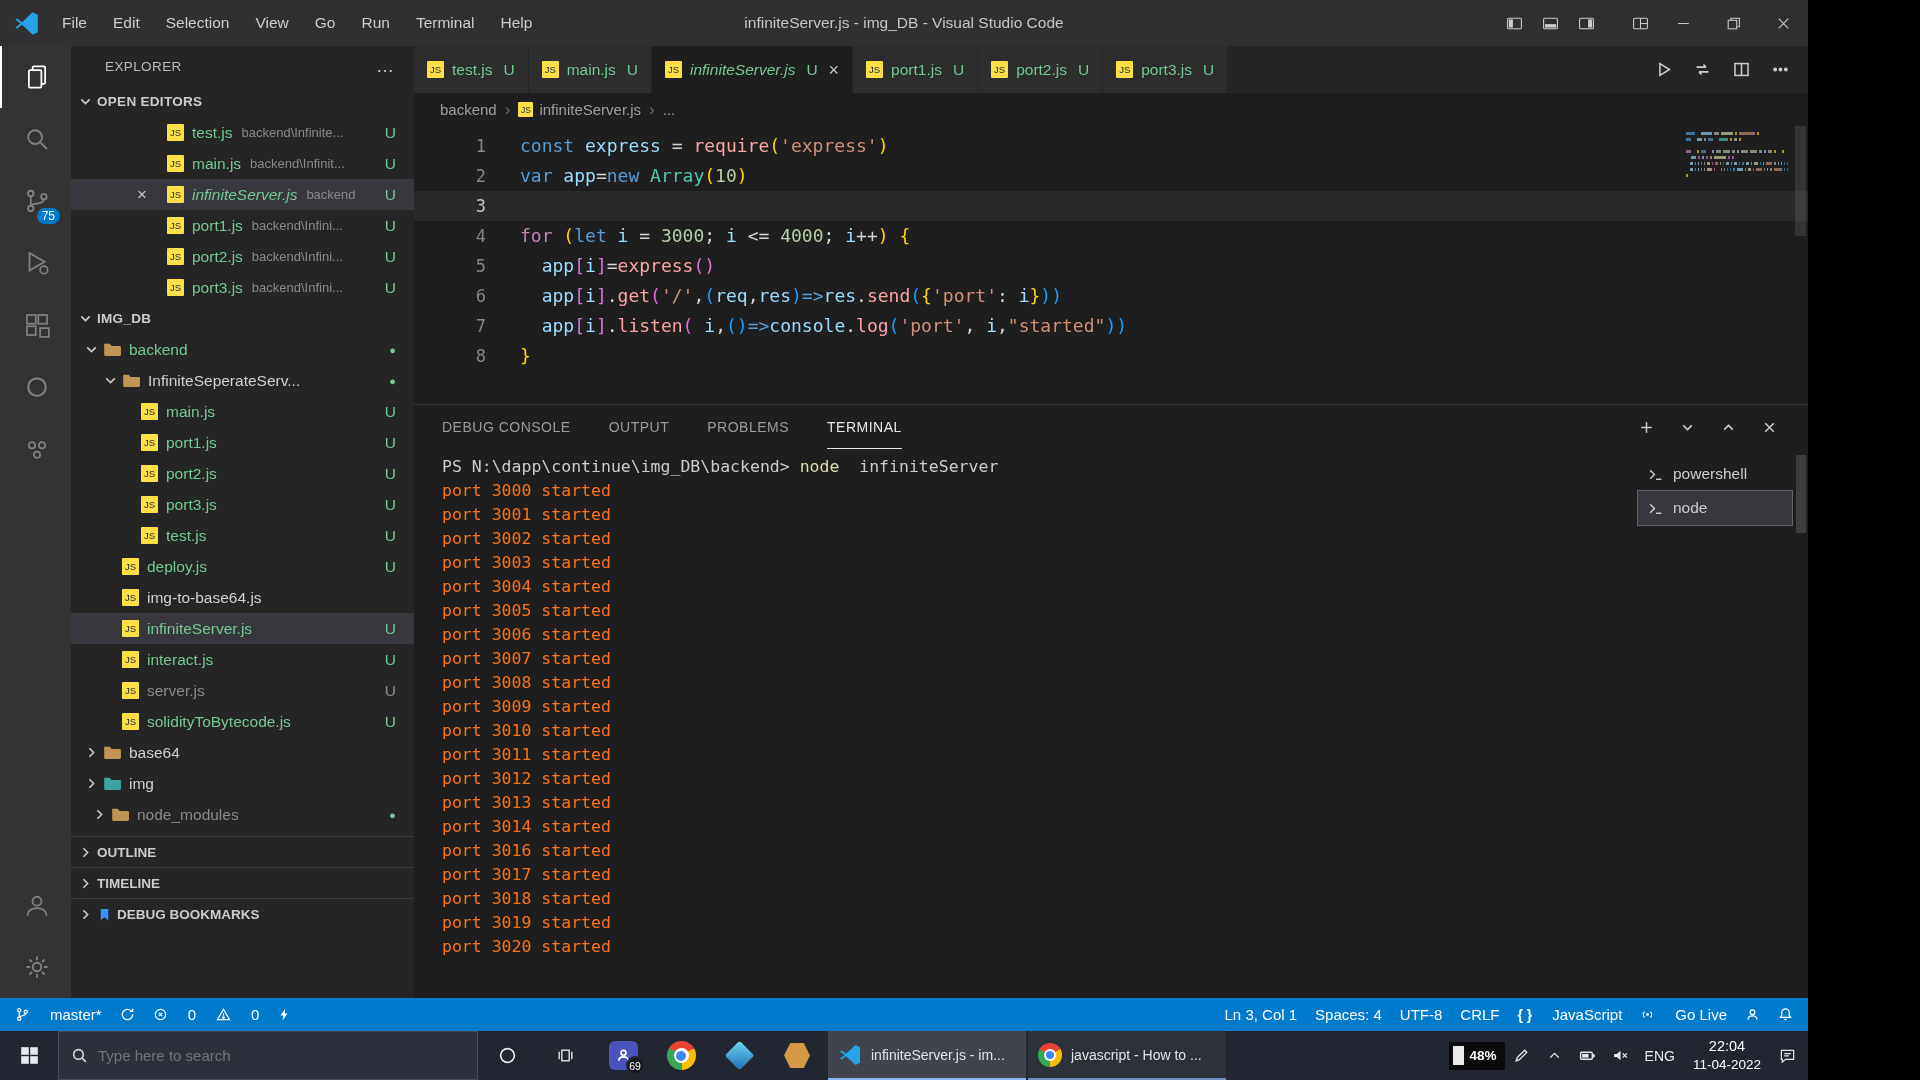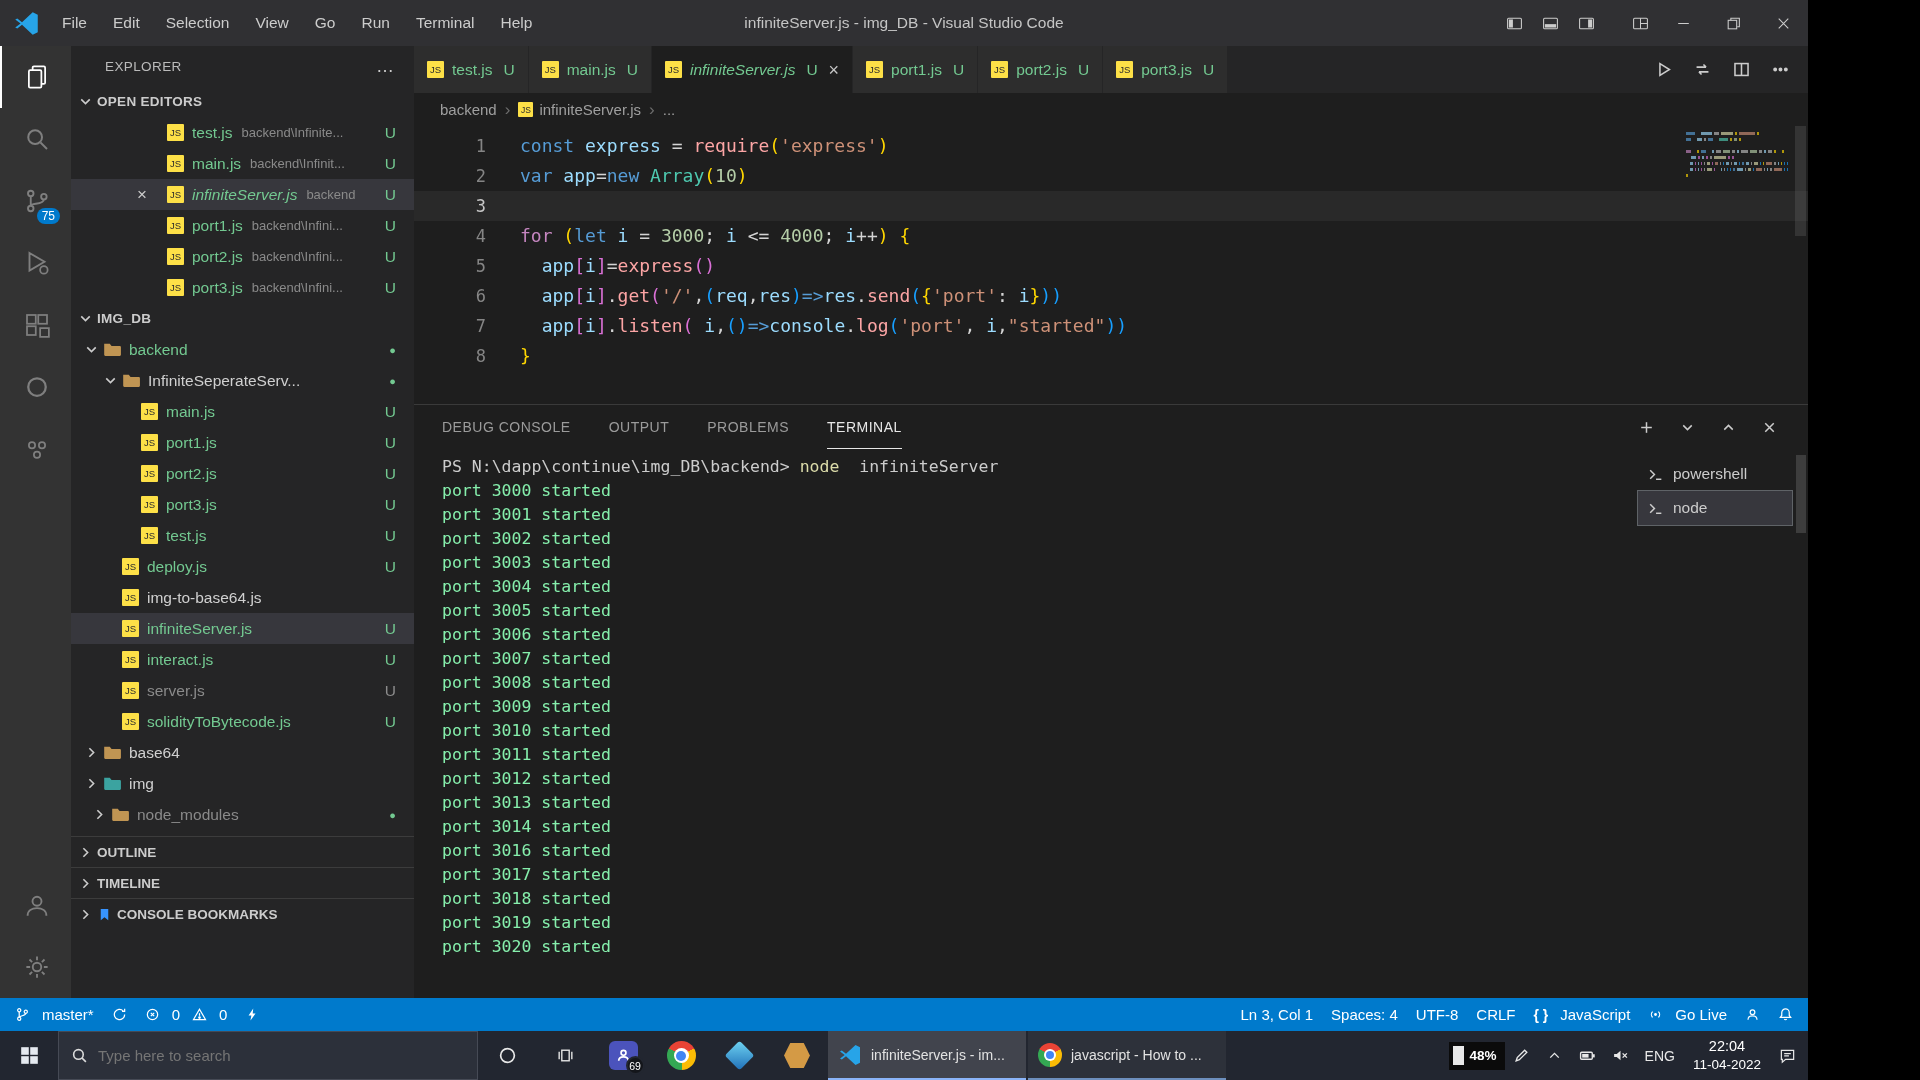--- a/index.html
+++ b/index.html
@@ -87,30 +87,30 @@
 .panel{flex:1;border-top:1px solid #3a3a3a;display:flex;flex-direction:column;background:#1e1e1e;position:relative;min-height:0}
 .panel-header{height:44px;display:flex;align-items:center;padding-left:28px;flex:none}
 .panel-tab{margin-right:38px;font-size:14px;color:#9b9b9b;letter-spacing:.5px;height:44px;display:flex;align-items:center;border-bottom:1.5px solid transparent;cursor:default}
 .panel-tab.active{color:#e7e7e7;border-bottom-color:#e7e7e7}
 .panel-actions{margin-left:auto;display:flex;align-items:center;gap:24px;padding-right:30px;color:#ccc}
 .panel-actions svg{width:17px;height:17px;stroke:currentColor;fill:none;stroke-width:1.4}
 .panel-body{flex:1;display:flex;min-height:0}
 .terminal{flex:1;padding:6px 0 0 28px;font-family:"DejaVu Sans Mono",monospace;font-size:16.5px;line-height:24px;color:#ccc;overflow:hidden}
 .term-line{white-space:pre}
 .t-cmd{color:#dcdcaa}
-.t-out{color:#86efac}
+.t-out{color:#f97316}
 .term-side{flex:0 0 170px;padding-top:8px;font-size:15.5px}
 .sess{height:34px;display:flex;align-items:center;gap:9px;padding:0 9px;margin-right:16px;color:#ccc;cursor:default}
 .sess.selected{background:#37373d;outline:1px solid #5f6367}
 .sess-ico{width:17px;height:17px;display:inline-flex}
 .sess-ico svg{width:100%;height:100%}
 .panel-scroll{position:absolute;right:2px;top:50px;width:10px;height:78px;background:rgba(121,121,121,.35)}
 
 .statusbar{height:33px;background:#007acc;display:flex;align-items:center;color:#fff;font-size:15px;padding:0 6px}
-.sb-item{display:flex;align-items:center;gap:12px;padding:8px 9px;height:100%;white-space:nowrap}
+.sb-item{display:flex;align-items:center;gap:20px;padding:8px 9px;height:100%;white-space:nowrap}
 .sb-item svg{width:15px;height:15px;stroke:currentColor;fill:none;stroke-width:1.3}
 .sb-rightgrp{margin-left:auto;display:flex;height:100%}
 .braces{font-weight:700;font-size:14px}
 
 .taskbar{height:49px;background:#222630;display:flex;align-items:stretch}
 .tb-btn{width:58px;display:flex;align-items:center;justify-content:center;color:#e8e8e8}
 .tb-btn svg{width:19px;height:19px;stroke:currentColor;fill:none;stroke-width:1.3}
 .tb-search{width:420px;background:#2c303a;border:1px solid #464a55;display:flex;align-items:center;padding:0 12px;gap:10px}
 .tb-search svg{width:17px;height:17px;stroke:#dcdcdc;fill:none;stroke-width:1.5;flex:none}
 .tb-search input{background:transparent;border:none;outline:none;color:#b9b9b9;font-size:15px;flex:1;font-family:inherit}
@@ -484,21 +484,21 @@
             <span class="chev">
               <svg viewBox="0 0 16 16">
                 <polyline points="6,4 10,8 6,12"></polyline>
               </svg>
             </span>
             <span class="bm-ico">
               <svg viewBox="0 0 16 16">
                 <path fill="#3794ff" d="M4 2h8v12l-4-3-4 3z"></path>
               </svg>
             </span>
-            <span>CONSOLE BOOKMARKS</span>
+            <span>DEBUG BOOKMARKS</span>
           </div>
         </div>
     </div>
 
     <div class="editorcol">
       <div class="tabbar">
         <div style="display:flex" id="tabs">
             <div class="tab">
               <span class="jsico">JS</span>
               <span class="tab-label">test.js</span>

